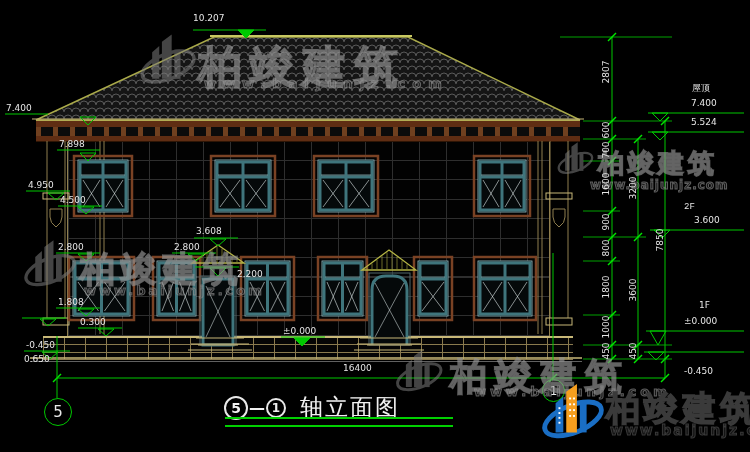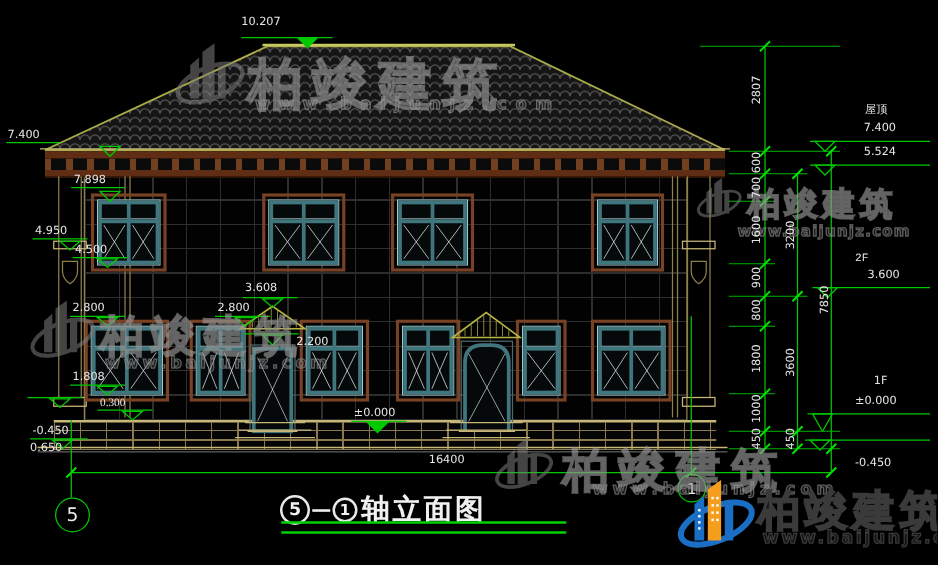--- a/index.html
+++ b/index.html
@@ -51,21 +51,21 @@
   .bubble{position:absolute;border:1.6px solid #00c800;border-radius:50%;color:#e8e8e8;
      display:flex;align-items:center;justify-content:center;z-index:4;background:rgba(0,0,0,.2);}
   #axis5{left:44px;top:398px;width:26px;height:26px;font-size:15px;}
   #axis1{left:542px;top:379px;width:21px;height:21px;font-size:12px;}
   
   .titlebar{position:absolute;left:224px;top:392px;display:flex;align-items:center;z-index:6;color:#f0f0f0;}
   .circ{border:2px solid #e8e8e8;border-radius:50%;display:flex;align-items:center;justify-content:center;font-weight:bold;}
   .c5{width:20px;height:20px;font-size:14px;}
   .c1{width:16px;height:16px;font-size:12px;}
   .tdash{font-size:16px;font-weight:bold;margin:0 1px;}
-  .tname{font-size:23px;font-weight:bold;letter-spacing:2px;margin-left:3px;}
+  .tname{font-size:23px;font-weight:normal;letter-spacing:2px;margin-left:14px;}
   .tscale{font-size:20px;font-weight:bold;margin-left:10px;}
   .title-underline{position:absolute;left:225px;top:417px;width:228px;height:6px;z-index:6;
      border-top:2px solid #00d000;border-bottom:2px solid #00d000;}
 </style>
 </head>
 <body>
 
 <div id="stage">
 
   <svg width="0" height="0" style="position:absolute">
@@ -380,21 +380,21 @@
   <div class="title-underline"></div>
 
   <div id="annhost">
       <div class="ann" style="left: 6px; top: 103px;">7.400</div>
       <div class="ann" style="left: 59px; top: 139px;">7.898</div>
       <div class="ann" style="left: 28px; top: 180px;">4.950</div>
       <div class="ann" style="left: 60px; top: 195px;">4.500</div>
       <div class="ann" style="left: 58px; top: 242px;">2.800</div>
       <div class="ann" style="left: 58px; top: 297px;">1.808</div>
       <div class="ann" style="left: 24px; top: 307px; margin-top: 47px;">0.650</div>
-      <div class="ann" style="left: 80px; top: 317px; font-family: Liberation Serif, serif;">0.300</div>
+      <div class="ann" style="left: 80px; top: 317px;">0.300</div>
       <div class="ann" style="left: 26px; top: 340px;">-0.450</div>
       <div class="ann" style="left: 174px; top: 242px;">2.800</div>
       <div class="ann" style="left: 196px; top: 226px;">3.608</div>
       <div class="ann" style="left: 197px; top: 269px; margin-left: 40px;">2.200</div>
       <div class="ann" style="left: 283px; top: 326px;">±0.000</div>
       <div class="ann" style="left: 193px; top: 13px;">10.207</div>
       <div class="ann" style="left: 343px; top: 363px;">16400</div>
       <div class="ann" style="left: 692px; top: 83px;">屋顶</div>
       <div class="ann" style="left: 691px; top: 98px;">7.400</div>
       <div class="ann" style="left: 691px; top: 117px;">5.524</div>

